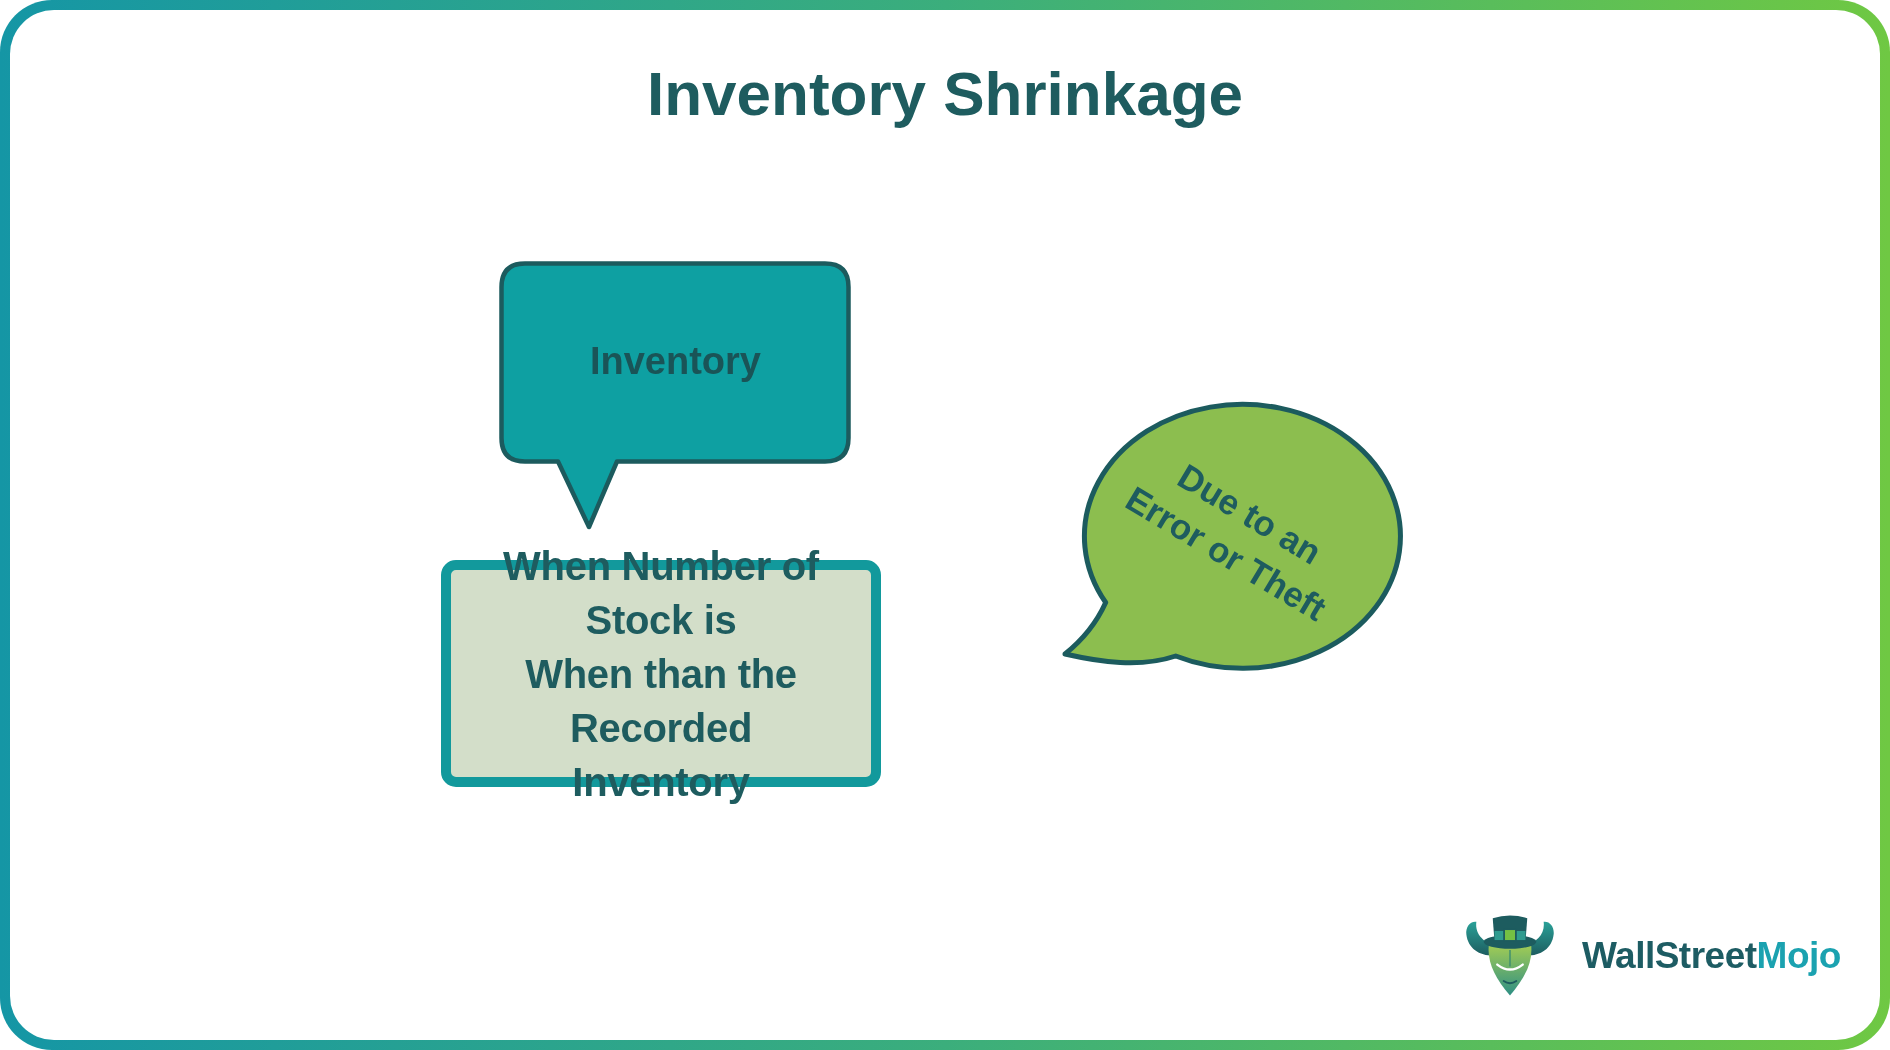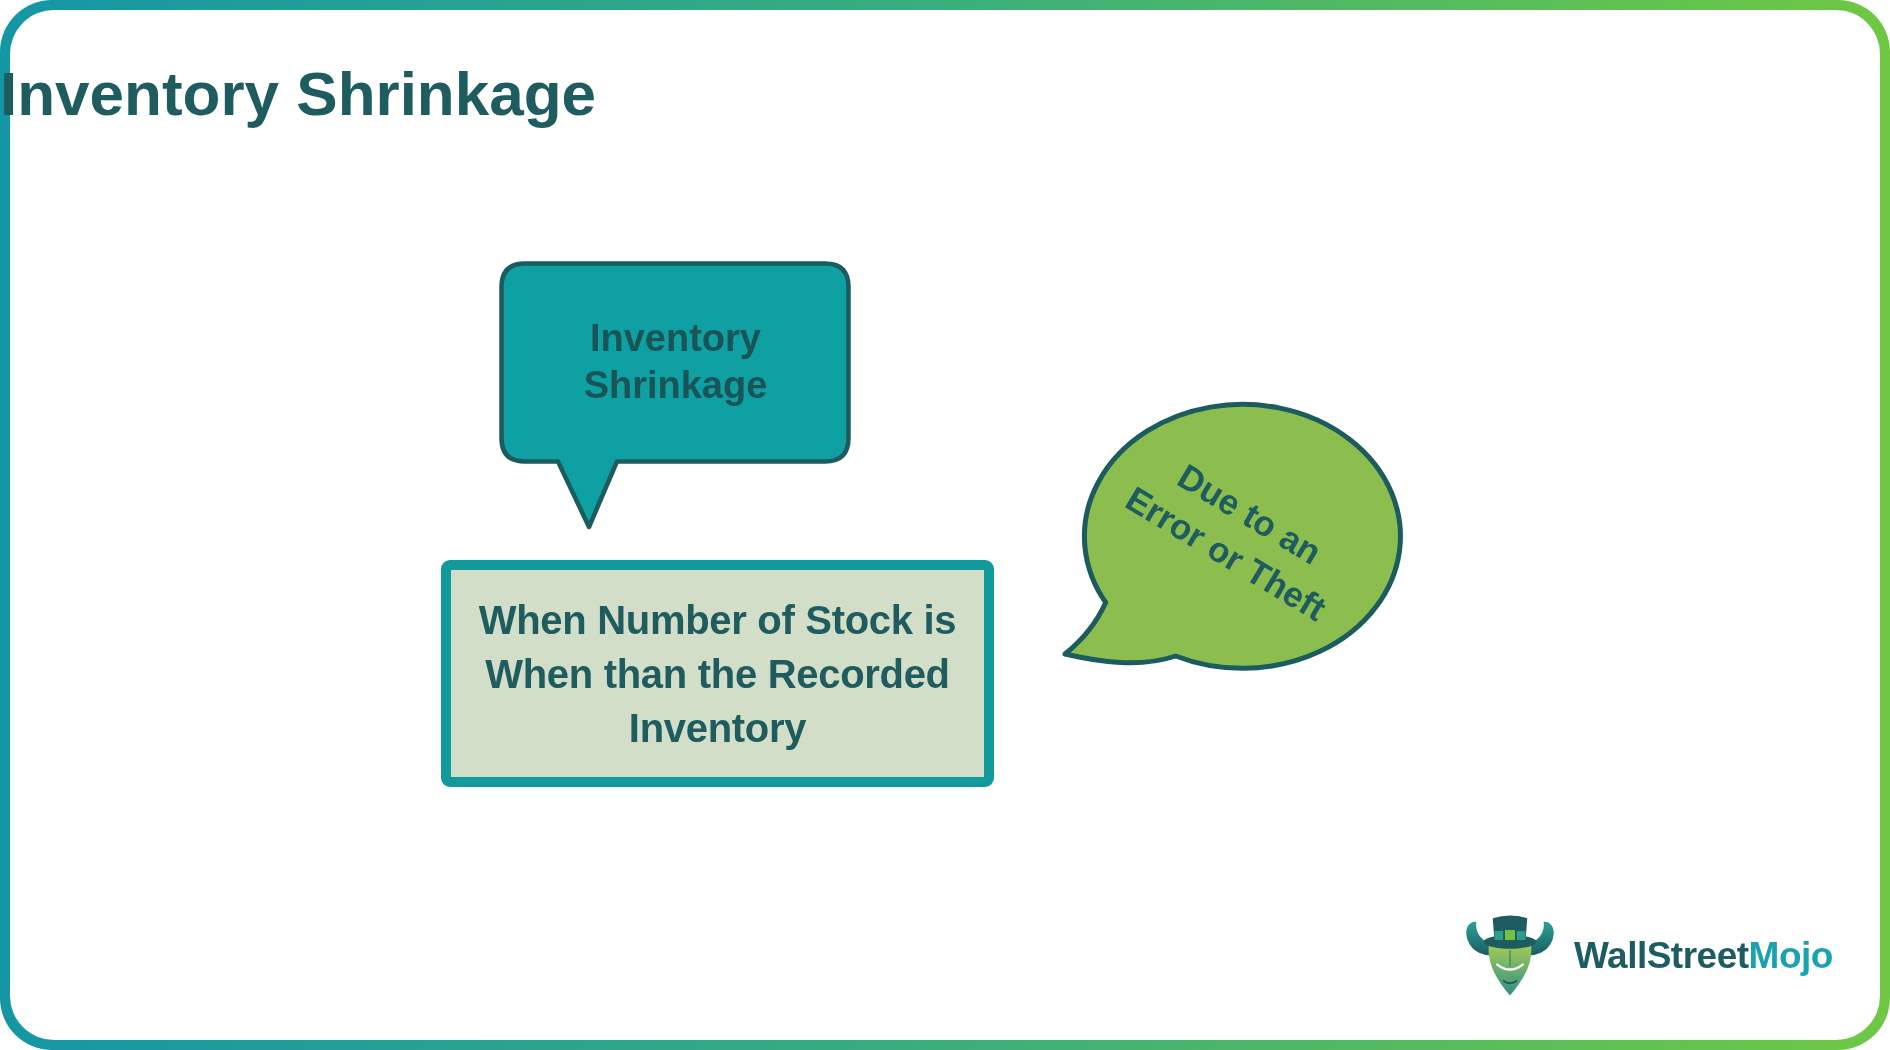--- a/index.html
+++ b/index.html
@@ -16,40 +16,41 @@
   }
   .frame-inner {
     position: absolute; inset: 10px;
     background: #ffffff;
     border-radius: 44px;
   }
 
   
   .title {
     position: absolute; top: 58px; left: 0; width: 100%;
+    text-align: center;
     font-size: 62px; font-weight: 700; letter-spacing: 0px;
     color: #1E5C5F;
   }
 
   
   .term-bubble { position: absolute; left: 499px; top: 261px; width: 353px; height: 271px; }
   .term-bubble svg { position: absolute; inset: 0; }
   .term-text {
     position: absolute; left: 0; top: 0; width: 353px; height: 201px;
     display: flex; flex-direction: column; align-items: center; justify-content: center;
     font-size: 38px; font-weight: 700; line-height: 47px;
     color: #1A5457; text-align: center;
   }
 
   
   .definition-box {
-    position: absolute; left: 441px; top: 560px; width: 553px; height: 227px;
+    position: absolute; left: 441px; top: 560px; width: 440px; height: 227px;
     background: #D3DEC9;
     border: 10px solid #12999C;
-    border-radius: 9px;
+    border-radius: 15px;
     display: flex; flex-direction: column; align-items: center; justify-content: center;
     font-size: 40px; font-weight: 700; line-height: 54px; letter-spacing: -0.3px;
     color: #1E5C5F; text-align: center;
   }
 
   
   .cause-bubble { position: absolute; left: 1060px; top: 394px; width: 356px; height: 290px; }
   .cause-bubble svg { position: absolute; inset: 0; }
   .cause-text {
     position: absolute; left: 0; top: 0; width: 356px; height: 280px;
@@ -57,42 +58,41 @@
   }
   .cause-text-inner {
     transform: rotate(31deg);
     font-size: 35px; font-weight: 700; line-height: 46px;
     color: #1E5C5F; text-align: center; white-space: nowrap;
   }
 
   
   .logo { position: absolute; left: 1460px; top: 908px; display: flex; align-items: center; }
   .logo-mark { width: 100px; height: 95px; }
-  .logo-text { margin-left: 14px; font-size: 37px; font-weight: 700; letter-spacing: -0.5px; white-space: nowrap; text-align: center; }
+  .logo-text { margin-left: 22px; font-size: 37px; font-weight: 700; letter-spacing: -0.5px; white-space: nowrap; text-align: center; }
   .logo-text .primary { color: #1D5C63; }
   .logo-text .secondary { color: #1BA2B0; }
 </style>
 </head>
 <body>
 
 <div class="canvas">
 
   <div class="frame">
     <div class="frame-inner"></div>
   </div>
 
   <h1 class="title">Inventory Shrinkage</h1>
 
   <div class="term-bubble">
     <svg viewBox="0 0 353 271" width="353" height="271">
       <path d="M26,2.5 H326 Q349.5,2.5 349.5,26 V177 Q349.5,200.5 326,200.5 H118 L90,266 L59,200.5 H26 Q2.5,200.5 2.5,177 V26 Q2.5,2.5 26,2.5 Z" fill="#0EA0A2" stroke="#1C5B5E" stroke-width="4.5" stroke-linejoin="round"></path>
     </svg>
     <div class="term-text">
       <span>Inventory</span>
-      <span>Shrinkage</span>
     </div>
   </div>
 
   <div class="definition-box">
     <span>When Number of Stock is</span>
     <span>When than the Recorded</span>
     <span>Inventory</span>
   </div>
 
   <div class="cause-bubble">

